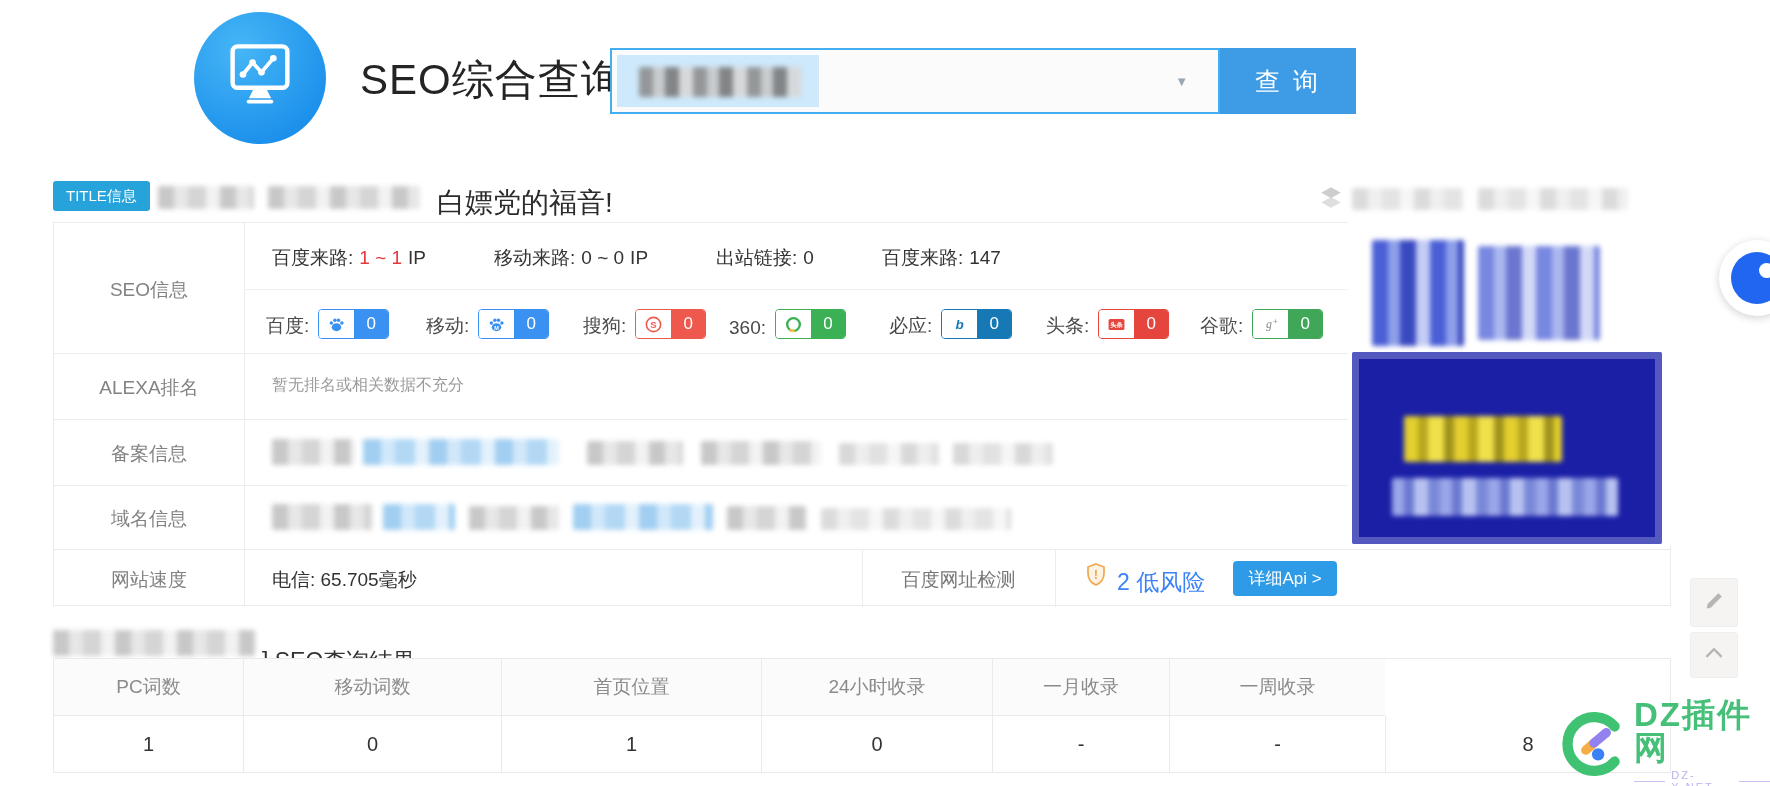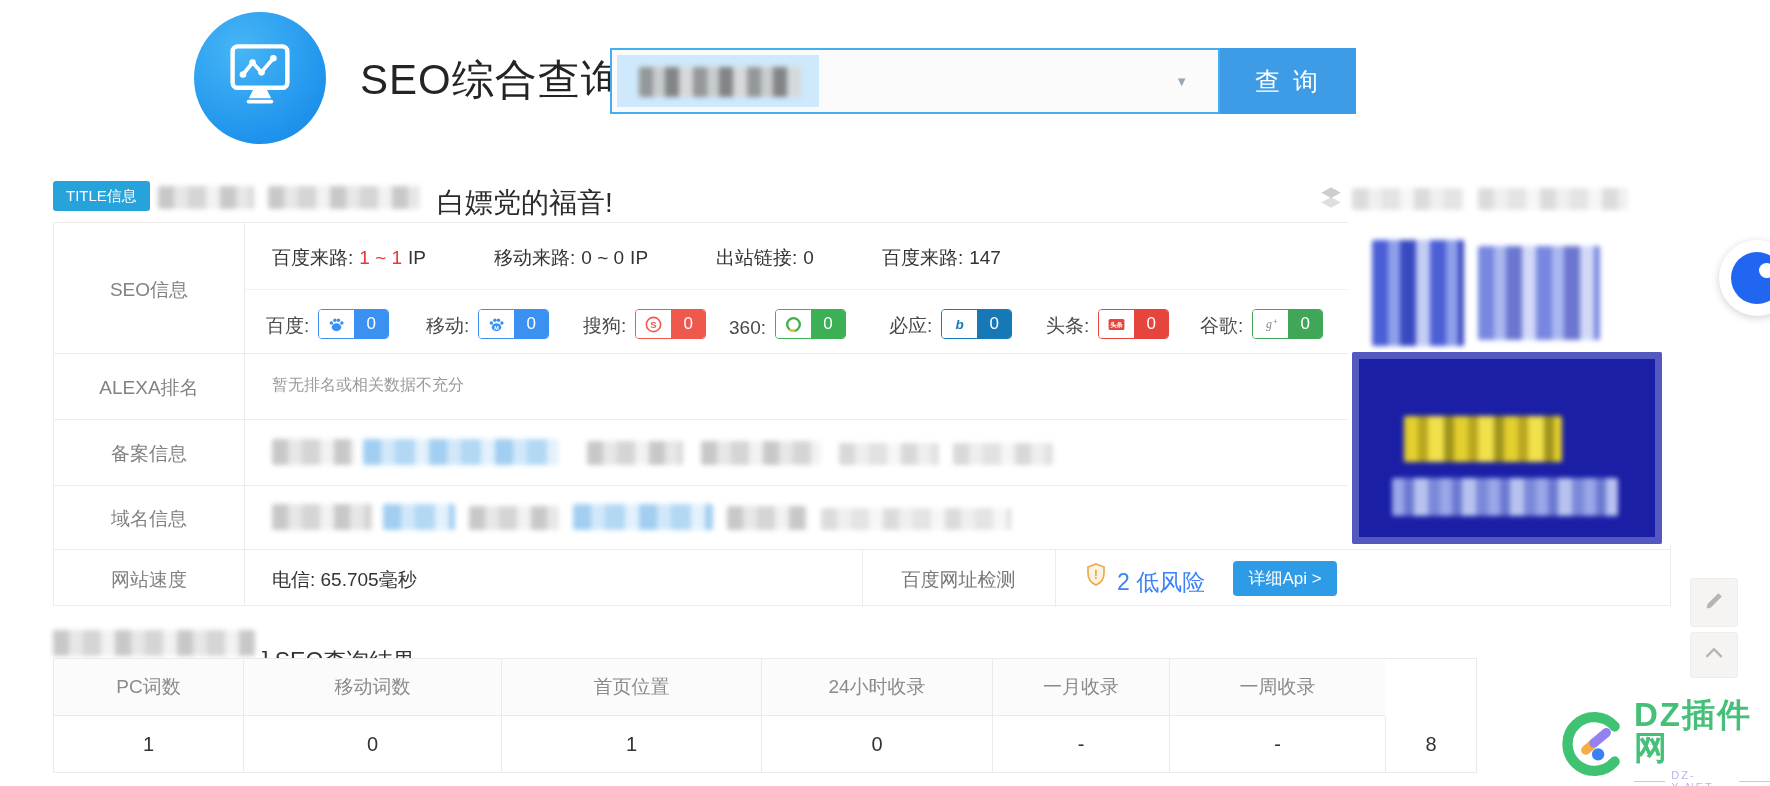--- a/index.html
+++ b/index.html
@@ -79,21 +79,21 @@
     box-shadow:0 2px 8px rgba(0,0,0,.18);display:flex;align-items:center;justify-content:center;cursor:pointer;}
   #fab-quark .q1{width:52px;height:52px;border-radius:50%;background:#2066f0;position:relative;}
   #fab-quark .q1::after{content:"";position:absolute;right:9px;top:11px;width:15px;height:15px;border-radius:50%;background:#fff;}
   .fab{position:absolute;left:1690px;width:48px;background:#f5f4f2;border-radius:3px;display:flex;align-items:center;
     justify-content:center;cursor:pointer;border:1px solid #efeeec;box-sizing:border-box;}
   #fab-edit{top:578px;height:49px;}
   #fab-top{top:632px;height:46px;}
 
   
   #results-heading{position:absolute;left:262px;top:626px;font-size:23px;color:#333;margin-top:20px;}
-  #rtable{position:absolute;left:53px;top:658px;width:1424px;box-sizing:border-box;border:1px solid #eaeaea;}
+  #rtable{position:absolute;left:53px;top:658px;width:1618px;box-sizing:border-box;border:1px solid #eaeaea;}
   .rrow{display:grid;grid-template-columns:189px 258px 260px 231px 177px 216px auto;}
   .hcell{height:56px;background:#fbfbfb;border-bottom:1px solid #eaeaea;border-left:1px solid #eaeaea;
     color:#8b8b8b;font-size:19px;display:flex;align-items:center;justify-content:center;}
   .vcell{height:56px;border-left:1px solid #eaeaea;color:#333;font-size:20px;display:flex;align-items:center;justify-content:center;background:#fff;}
   .rrow > div:first-child{border-left:none;}
 
   
   #watermark{position:absolute;left:1562px;top:698px;display:flex;align-items:center;gap:6px;opacity:.95;}
   #wm-name{font-size:33px;font-weight:bold;color:#3dbd72;letter-spacing:2px;line-height:1;}
   #wm-sub{display:flex;align-items:center;gap:6px;margin-top:5px;color:#b9aaf0;font-size:11px;letter-spacing:2px;}

